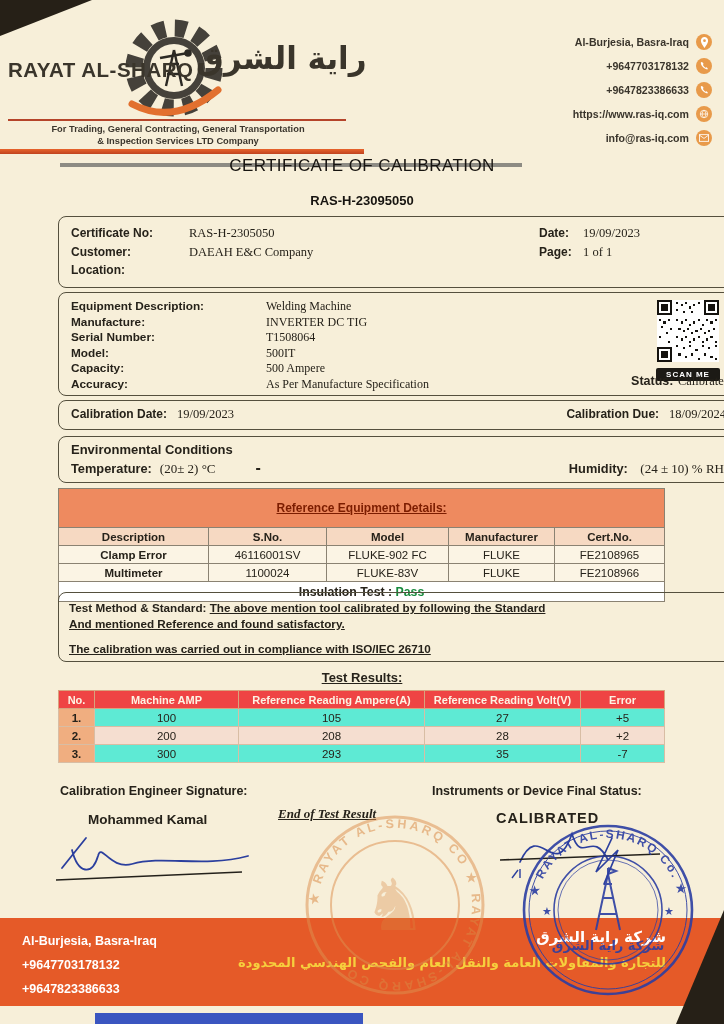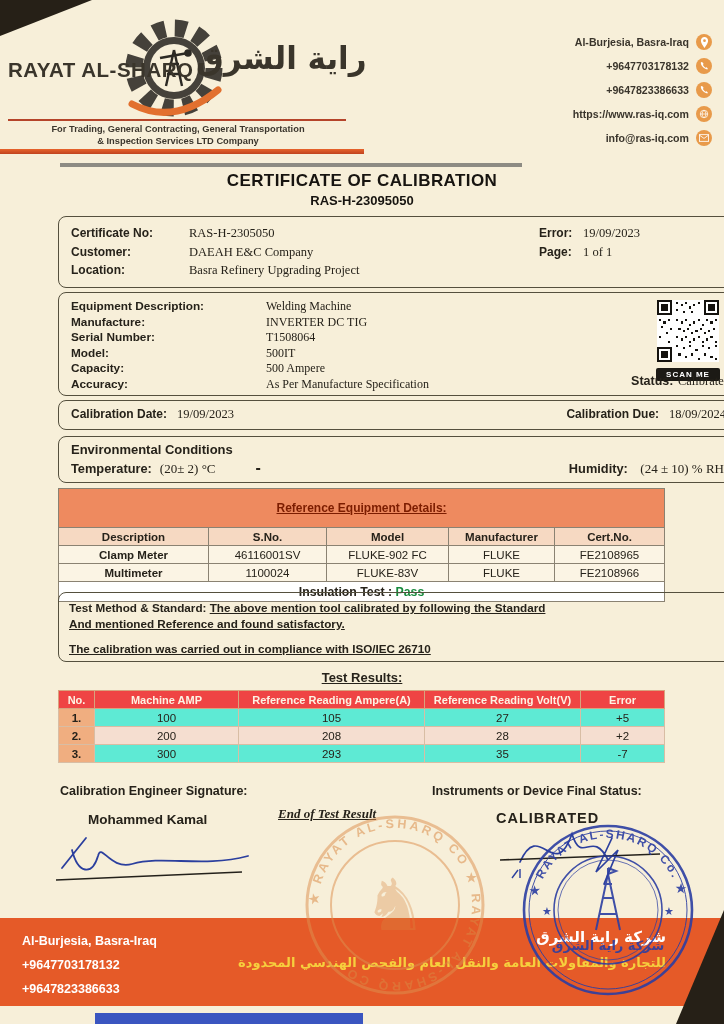--- a/index.html
+++ b/index.html
@@ -33,22 +33,22 @@
 
   .contact { position:absolute; right:12px; top:30px; width:230px; }
   .contact-row { display:flex; justify-content:flex-end; align-items:center;
     gap:7px; height:24px; font-size:10.6px; font-weight:bold; color:#3a352c; }
   .cicon { width:16px; height:16px; border-radius:50%; background:#e89a4a;
     display:flex; align-items:center; justify-content:center; flex:none; }
   .cicon svg { display:block; }
 
   
   .title-rule { position:absolute; left:60px; top:163px; width:462px; height:3.5px; background:#8d8b83; }
-  .doc-title { position:absolute; left:0; top:171px; width:724px; text-align:center;
-    font-size:17px; font-weight:bold; letter-spacing:.4px; color:#171410; }
+  .doc-title { position:absolute; left:0; top:156px; width:724px; text-align:center;
+    font-size:17px; font-weight:normal; letter-spacing:.4px; color:#171410; }
   .doc-ref { position:absolute; left:0; top:193px; width:724px; text-align:center;
     font-size:13px; font-weight:bold; color:#171410; }
 
   
   .box { position:absolute; left:58px; width:689px;
     border:1.6px solid #55503e; border-radius:8px; }
   .lbl { font-weight:bold; font-size:12px; }
   .val { font-family:"Liberation Serif", serif; font-size:12.5px; }
 
   .cert-box { top:216px; height:72px; padding:7px 12px; }
@@ -220,25 +220,24 @@
     <div class="cert-row">
       <span class="lbl">Certificate No:</span>
       <span class="val">RAS-H-2305050</span>
     </div>
     <div class="cert-row">
       <span class="lbl">Customer:</span>
       <span class="val">DAEAH E&amp;C Company</span>
     </div>
     <div class="cert-row">
       <span class="lbl">Location:</span>
-      <span class="val">Basra Refinery Upgrading Project</span>
     </div>
     <div class="cert-right">
       <div class="cert-row">
-        <span class="lbl">Error:</span>
+        <span class="lbl">Date:</span>
         <span class="val">19/09/2023</span>
       </div>
       <div class="cert-row">
         <span class="lbl">Page:</span>
         <span class="val">1 of 1</span>
       </div>
     </div>
   </div>
 
   <div class="box equip-box">
@@ -389,21 +388,21 @@
             <td colspan="5" class="ref-title">Reference Equipment Details:</td>
           </tr>
       <tr class="ref-head">
         <th>Description</th>
         <th>S.No.</th>
         <th>Model</th>
         <th>Manufacturer</th>
         <th>Cert.No.</th>
       </tr>
       <tr class="ref-row">
-        <td style="font-weight:bold">Clamp Meter</td>
+        <td style="font-weight:bold">Clamp Error</td>
         <td>46116001SV</td>
         <td>FLUKE-902 FC</td>
         <td>FLUKE</td>
         <td>FE2108965</td>
       </tr>
       <tr class="ref-row">
         <td style="font-weight:bold">Multimeter</td>
         <td>1100024</td>
         <td>FLUKE-83V</td>
         <td>FLUKE</td>

